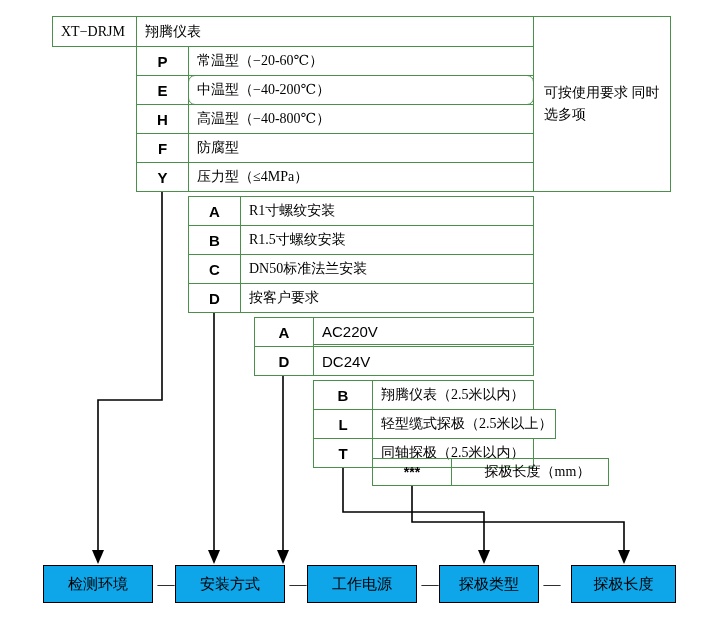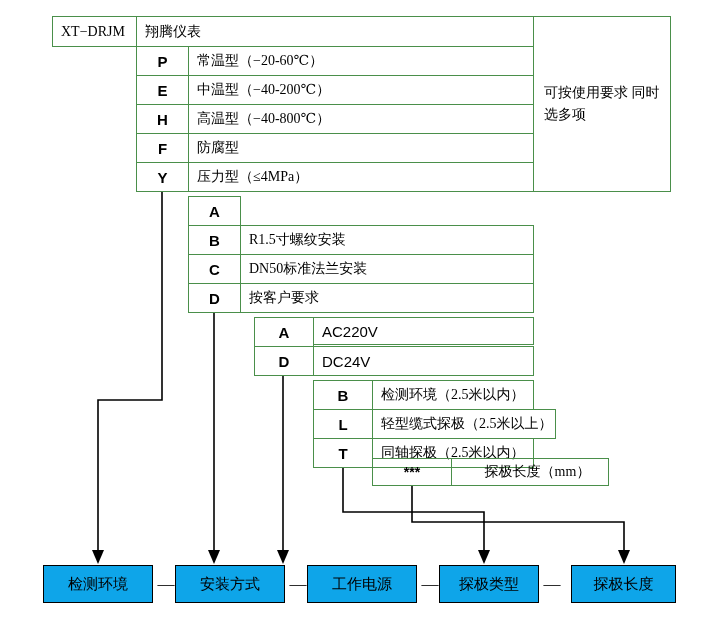--- a/index.html
+++ b/index.html
@@ -34,21 +34,21 @@
   <div class="cell code" style="left:136px;top:46px;width:53px;height:30px;">
       <span>P</span>
     </div>
   <div class="cell txt" style="left:188px;top:46px;width:346px;height:30px;">
       <span>常温型（−20-60℃）</span>
     </div>
 
   <div class="cell code" style="left:136px;top:75px;width:53px;height:30px;">
       <span>E</span>
     </div>
-  <div class="cell txt" style="left:188px;top:75px;width:346px;height:30px;">
+  <div class="cell txt" style="left:188px;top:75px;width:346px;height:30px;border-radius:7px;">
       <span>中温型（−40-200℃）</span>
     </div>
 
   <div class="cell code" style="left:136px;top:104px;width:53px;height:30px;">
       <span>H</span>
     </div>
   <div class="cell txt" style="left:188px;top:104px;width:346px;height:30px;">
       <span>高温型（−40-800℃）</span>
     </div>
 
@@ -61,20 +61,23 @@
 
   <div class="cell code" style="left:136px;top:162px;width:53px;height:30px;">
       <span>Y</span>
     </div>
   <div class="cell txt" style="left:188px;top:162px;width:346px;height:30px;">
       <span>压力型（≤4MPa）</span>
     </div>
 
   <div class="cell code" style="left:188px;top:196px;width:53px;height:30px;">
       <span>A</span>
+    </div>
+  <div class="cell txt" style="left:240px;top:196px;width:294px;height:30px;">
+      <span>R1寸螺纹安装</span>
     </div>
 
   <div class="cell code" style="left:188px;top:225px;width:53px;height:30px;">
       <span>B</span>
     </div>
   <div class="cell txt" style="left:240px;top:225px;width:294px;height:30px;">
       <span>R1.5寸螺纹安装</span>
     </div>
 
   <div class="cell code" style="left:188px;top:254px;width:53px;height:30px;">
@@ -102,21 +105,21 @@
       <span>D</span>
     </div>
   <div class="cell txt" style="left:313px;top:346px;width:221px;height:30px;font-family:'Liberation Sans',sans-serif;font-size:15px;">
       <span>DC24V</span>
     </div>
 
   <div class="cell code" style="left:313px;top:380px;width:60px;height:30px;">
       <span>B</span>
     </div>
   <div class="cell txt" style="left:372px;top:380px;width:162px;height:30px;">
-      <span>检测环境（2.5米以内）</span>
+      <span>翔腾仪表（2.5米以内）</span>
     </div>
 
   <div class="cell code" style="left:313px;top:409px;width:60px;height:30px;">
       <span>L</span>
     </div>
   <div class="cell txt" style="left:372px;top:409px;width:184px;height:30px;">
       <span>轻型缆式探极（2.5米以上）</span>
     </div>
 
   <div class="cell code" style="left:313px;top:438px;width:60px;height:30px;">

